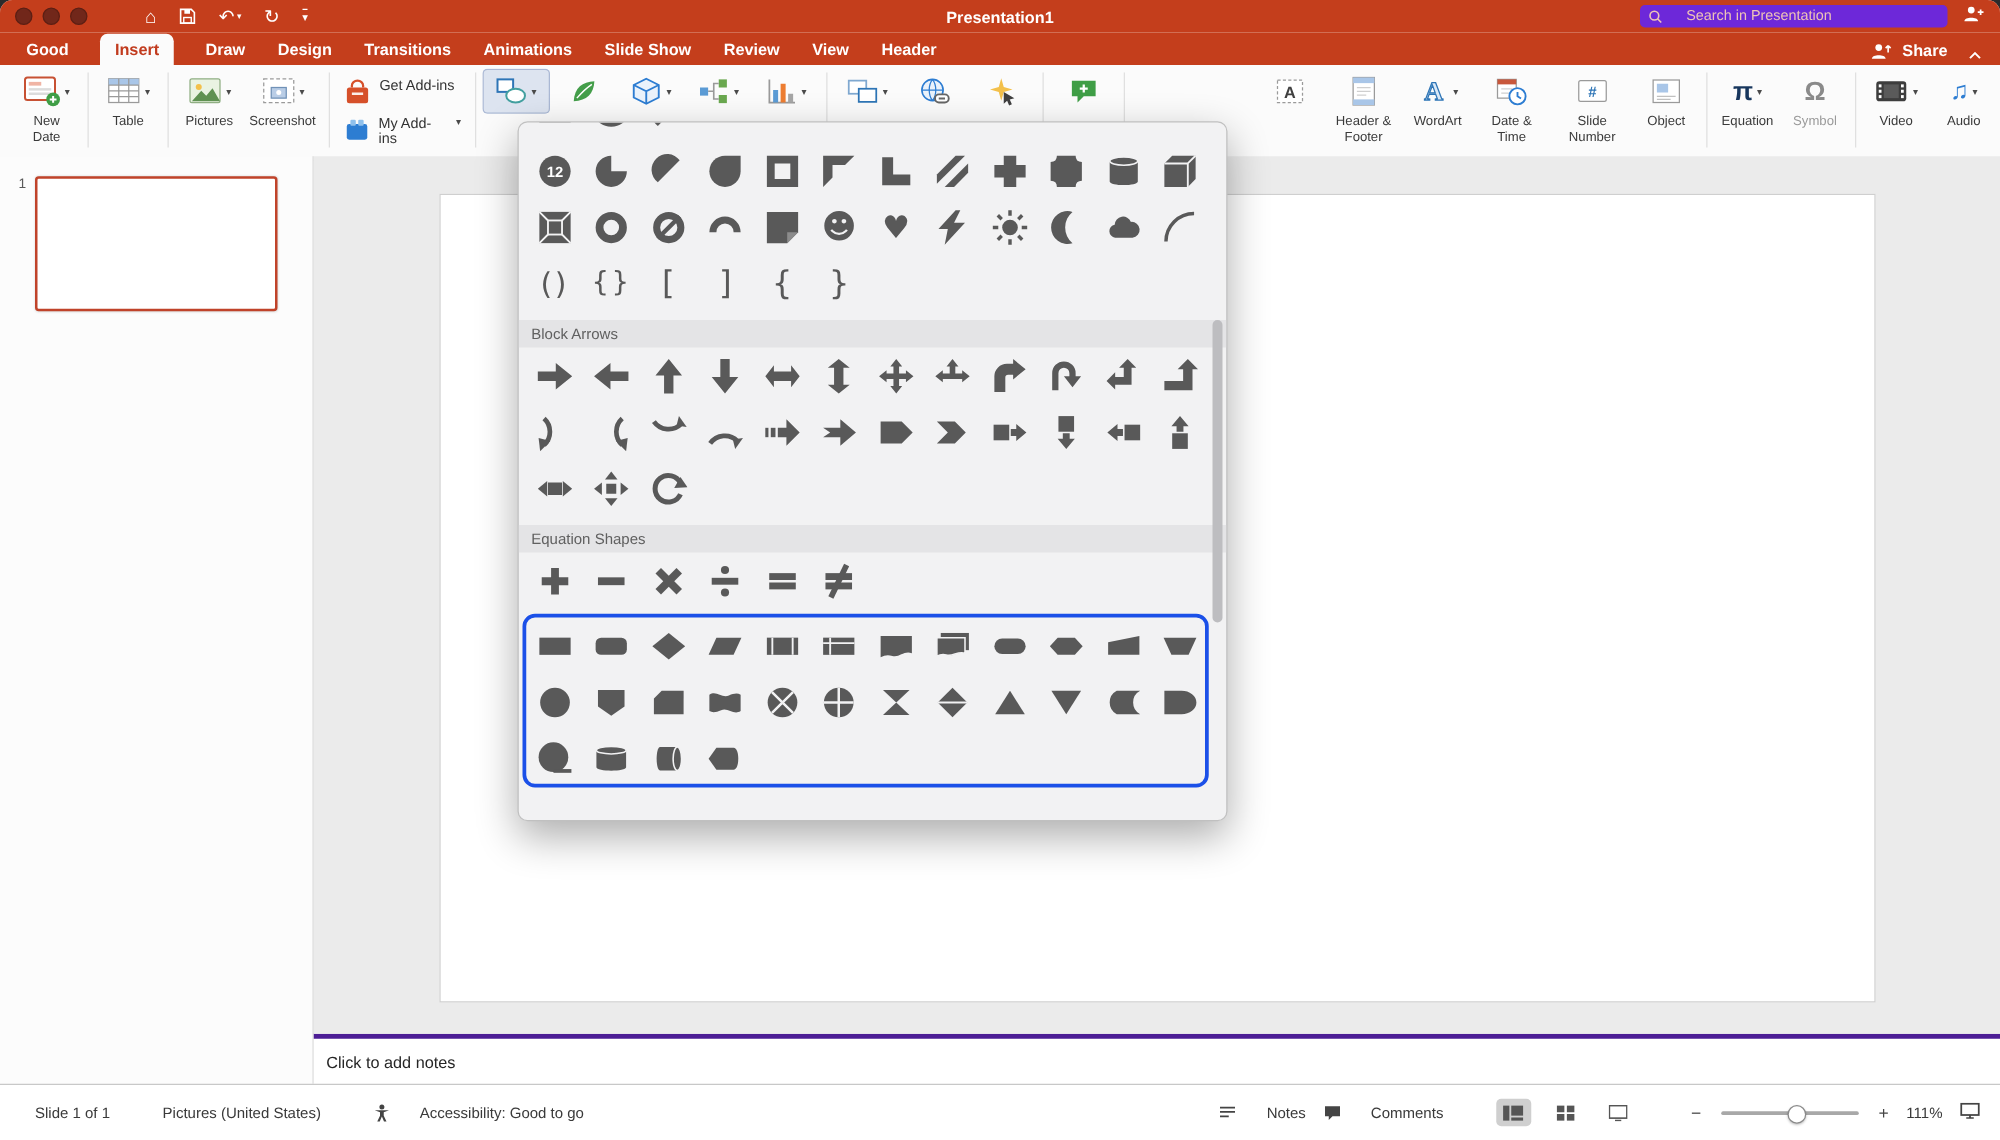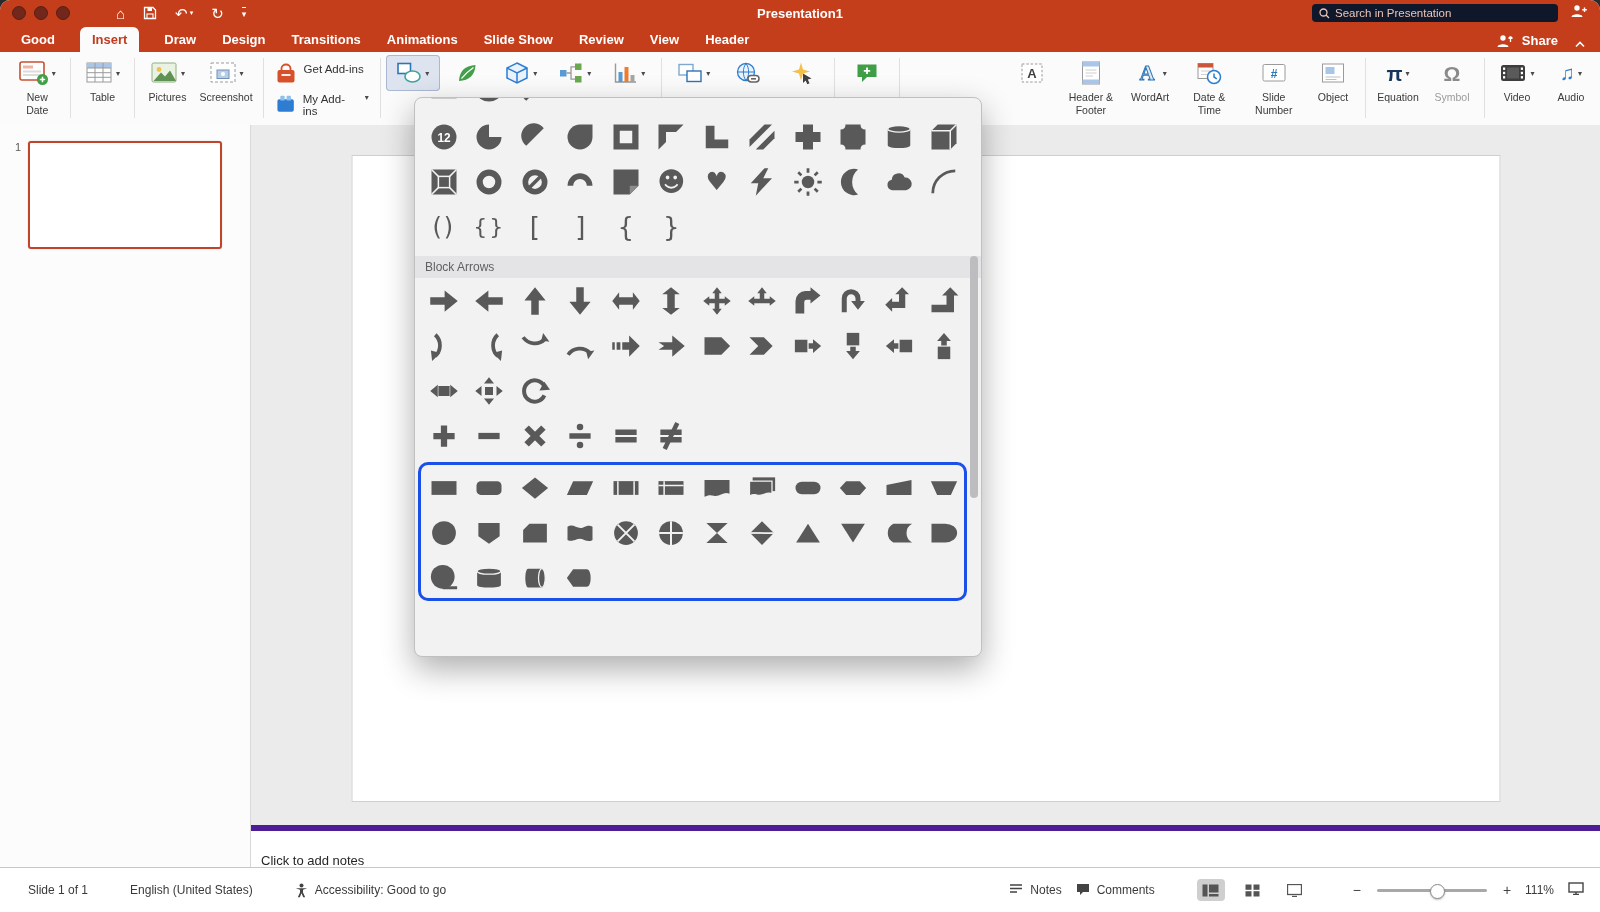--- a/index.html
+++ b/index.html
@@ -6,22 +6,22 @@
   .window{width:1600px;height:912px;position:relative;overflow:hidden;background:#fff;
     font-family:"Liberation Sans",sans-serif;border-radius:10px 10px 0 0}
   
   .titlebar{height:26px;background:#c43e1c;display:flex;align-items:center;padding:0 12px;position:relative}
   .lights{display:flex;gap:8px}
   .light{width:12px;height:12px;border-radius:50%;background:#71271a;border:1px solid #5c1f14}
   .tb-icons{display:flex;gap:18px;margin-left:46px;align-items:center;color:#fff;z-index:2}
   .ti{font-size:15px;line-height:1;color:#fff;display:inline-flex;align-items:center}
   .tb-title{position:absolute;left:0;right:0;top:0;height:26px;display:flex;align-items:center;justify-content:center;
     color:#fff;font-weight:bold;font-size:13px;pointer-events:none}
-  .search{margin-left:auto;width:232px;height:18px;background:#0f172a;border-radius:4px;display:flex;align-items:center;
-    padding:0 7px;gap:5px;color:#eec4b6;font-size:11.5px;z-index:2}
+  .search{margin-left:auto;width:232px;height:18px;background:#6d28d9;border-radius:4px;display:flex;align-items:center;
+    padding:0 7px;gap:19px;color:#eec4b6;font-size:11.5px;z-index:2}
   .qa-custom{font-size:9px;border-top:1.5px solid #fff;padding-top:1px}
   .tb-undo{display:flex;align-items:center;gap:2px}
   .dd-w{font-size:7px;color:#fff}
   
   .tabbar{height:26px;background:#c43e1c;display:flex;align-items:flex-end;padding-left:20px;gap:24px;
     color:#fff;font-size:13px;font-weight:bold}
   .tab{padding:5px 1px;cursor:default;white-space:nowrap}
   .tab.active{background:#fbfbfb;color:#c13b1e;border-radius:6px 6px 0 0;padding:5px 12px}
   .share{margin-left:auto;display:flex;align-items:flex-end;gap:8px;padding-right:14px;padding-bottom:4px}
   
@@ -43,27 +43,27 @@
   
   .main{position:absolute;top:125px;left:0;right:0;bottom:44px;display:flex}
   .slides-pane{width:250px;background:#fcfcfc;border-right:1px solid #d8d8d8}
   .thumb-row{display:flex;gap:7px;padding:16px 0 0 9px}
   .thumb-num{font-size:11px;color:#5a5a5a;width:12px;text-align:right}
   .thumb{width:190px;height:104px;background:#fff;border:2px solid #c0432a;border-radius:3px;box-shadow:0 0 2px rgba(0,0,0,.15)}
   .right-col{flex:1;display:flex;flex-direction:column}
   .canvas{flex:1;background:#ebebeb;position:relative}
   .slide{position:absolute;left:50%;transform:translateX(-50%);top:30px;width:1147px;height:645px;background:#fff;
     border:1px solid #cfcfcf}
-  .notes-bar{height:37px;background:#fff;border-top:6px solid #4c1d95;display:flex;align-items:flex-end;
+  .notes-bar{height:37px;background:#fff;border-top:4px solid #4c1d95;display:flex;align-items:center;
     padding-left:10px;font-size:13px;color:#262626}
   
   .statusbar{position:absolute;left:0;right:0;bottom:0;height:44px;border-top:1px solid #c8c8c8;background:#fff;
     display:flex;align-items:center;font-size:12px;color:#3a3a3a}
   .sb-left{display:flex;gap:42px;margin-left:28px;align-items:center}
-  .sb-item{display:flex;gap:7px}
+  .sb-item{display:flex;align-items:center;gap:24px}
   .sb-right{margin-left:auto;display:flex;align-items:center;gap:14px;padding-right:16px}
   .view-btn{width:28px;height:22px;display:flex;align-items:center;justify-content:center;border-radius:4px}
   .view-btn.active{background:#cfcfcf}
   .zoom-slider{width:110px;height:3px;background:#a8a8a8;border-radius:2px;position:relative;margin:0 2px}
   .zoom-thumb{position:absolute;left:48%;top:-5px;width:13px;height:13px;background:#fff;border:1px solid #8a8a8a;
     border-radius:50%;box-shadow:0 1px 2px rgba(0,0,0,.25)}
   .zoom-sign{font-size:14px;color:#444}
   
   .shapes-panel{position:absolute;left:414px;top:97px;width:566px;height:558px;background:#f2f2f3;
     border:1px solid #c0c0c0;border-radius:8px;box-shadow:0 12px 32px rgba(0,0,0,.32);z-index:60;overflow:hidden}
@@ -877,20 +877,21 @@
           </div>
           <div class="shape-cell">
             <svg class="gsvg" viewBox="0 0 24 24" width="30" height="30">
               <g fill="#595959">
                 <path d="M19.5 15.5 A8.5 8.5 0 1 1 19.5 8.5" fill="none" stroke="#595959" stroke-width="3.2"></path>
                 <path d="M19.5 4.5 L24 11 L15.5 11.5 Z"></path>
               </g>
             </svg>
           </div>
         </div>
+        <div class="section-header">Equation Shapes</div>
         <div class="shape-row">
           <div class="shape-cell">
             <svg class="gsvg" viewBox="0 0 24 24" width="30" height="30">
               <g fill="#595959">
                 <path d="M9.5 3.5 H14.5 V9.5 H20.5 V14.5 H14.5 V20.5 H9.5 V14.5 H3.5 V9.5 H9.5 Z"></path>
               </g>
             </svg>
           </div>
           <div class="shape-cell">
             <svg class="gsvg" viewBox="0 0 24 24" width="30" height="30">
@@ -1153,21 +1154,21 @@
         </div>
       </div>
     <div class="panel-scrollbar">
       <div class="panel-thumb"></div>
     </div>
   </div>
 
   <div class="statusbar">
     <div class="sb-left">
       <span>Slide 1 of 1</span>
-      <span>English (United States)</span>
+      <span>Pictures (United States)</span>
       <span class="sb-item">
         <svg width="13" height="15" viewBox="0 0 13 15">
             <circle cx="6.5" cy="2.5" r="2" fill="#444"></circle>
             <path d="M0.8 5.2 H12.2 L8 6.8 V9.5 L10.2 14.2 H8.2 L6.5 10.2 L4.8 14.2 H2.8 L5 9.5 V6.8 Z" fill="#444"></path>
           </svg>
         <span>Accessibility: Good to go</span>
       </span>
     </div>
     <div class="sb-right">
       <span class="sb-item">

